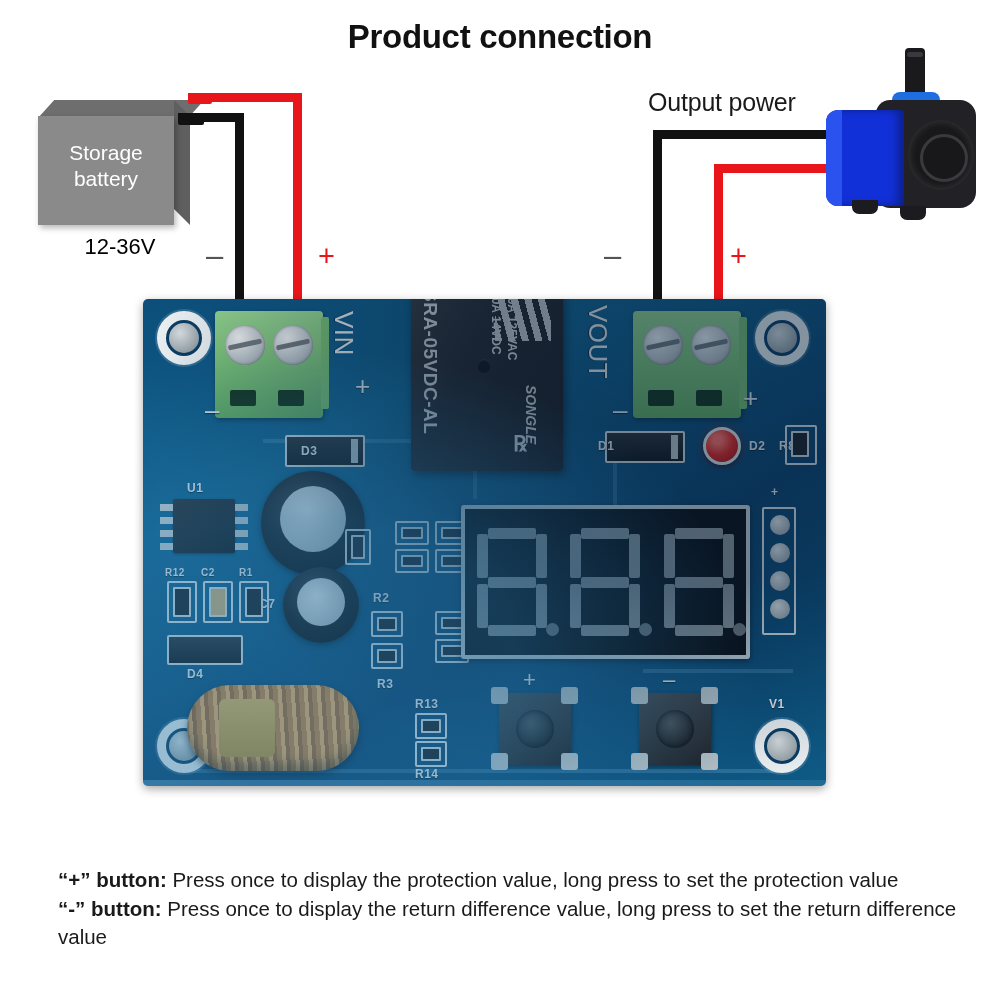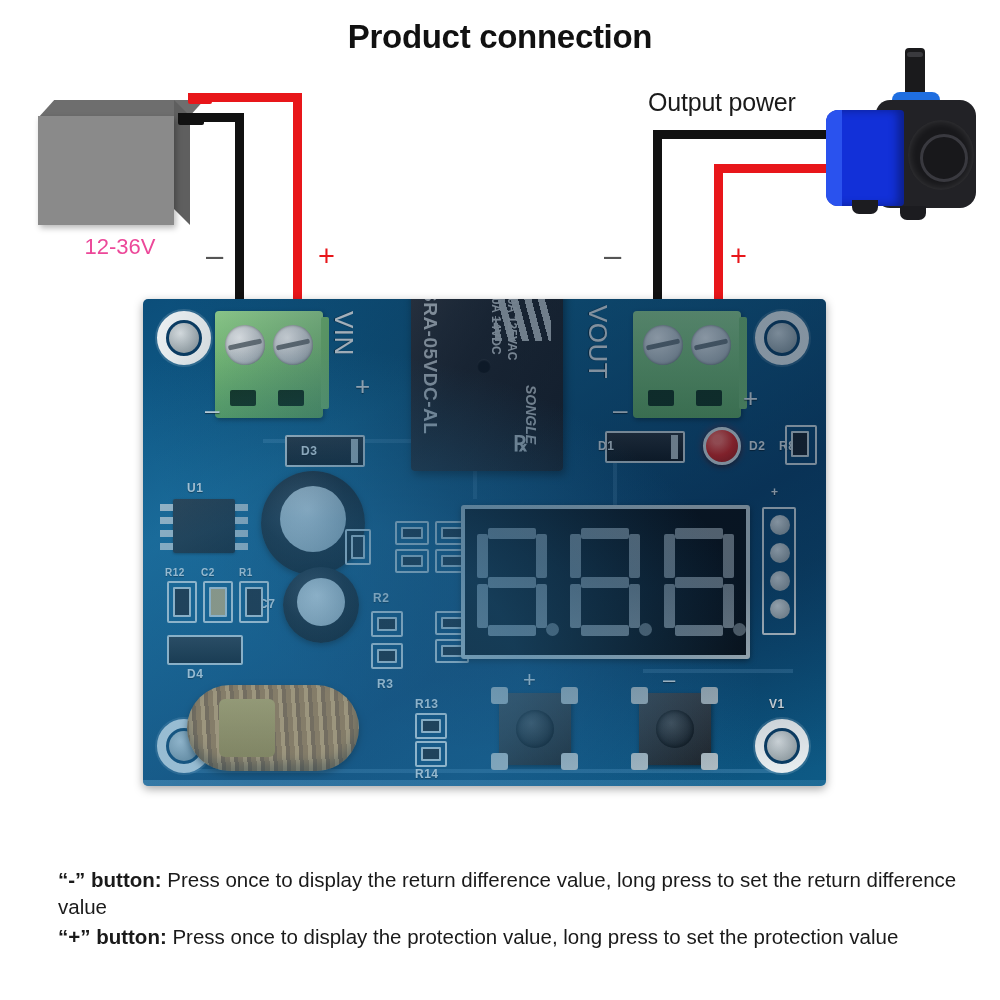--- a/index.html
+++ b/index.html
@@ -18,21 +18,21 @@
     position: absolute; left: 0; top: 18px; width: 1000px;
     text-align: center; font-size: 33px; font-weight: 700; color: #111;
     letter-spacing: -0.3px;
   }
   .lbl-output {
     position: absolute; left: 648px; top: 88px;
     font-size: 25px; color: #1a1a1a; letter-spacing: -0.2px;
   }
   .batt-sub {
     position: absolute; left: 20px; top: 234px; width: 200px;
-    text-align: center; font-size: 22px; color: #ec4899; line-height: 1.18;
+    text-align: center; font-size: 22px; color: #000000; line-height: 1.18;
   }
   .instr-head {
     position: absolute; left: 38px; top: 818px;
     font-size: 30px; font-weight: 600; color: #111;
   }
   .instr-body {
     position: absolute; left: 58px; top: 866px; width: 900px;
     font-size: 20.5px; color: #1a1a1a; line-height: 1.33;
   }
   .instr-body p { margin: 0 0 2px 0; }
@@ -324,20 +324,24 @@
 <div id="page">
 
   <div class="title">Product connection</div>
 
   <div class="lbl-output">Output power</div>
 
   <div class="battery">
     <div class="batt-top"></div>
     <div class="batt-side"></div>
     <div class="batt-front"></div>
+    <div class="batt-text">
+      <div>Storage</div>
+      <div>battery</div>
+    </div>
   </div>
   <div class="batt-sub">
     <div>12-36V</div>
   </div>
 
   <div class="lug red" style="left:188px; top:93px; width:24px; height:11px;"></div>
   <div class="wire red" style="left:188px; top:93px;  width:114px; height:9px;"></div>
   <div class="wire red" style="left:293px; top:93px;  width:9px;  height:212px;"></div>
 
   <div class="lug" style="left:178px; top:113px; width:26px; height:12px;"></div>
@@ -551,20 +555,20 @@
         <div class="pin" style="left:62px; top:60px;"></div>
       </div>
       <div class="silk big" style="left:520px; top:368px; font-size:22px;">–</div>
 
       <div class="pcb-edge-hl"></div>
     </div>
   </div>
 
   <div class="instr-body">
     <p>
+      <b>“+” button:</b><span> Press once to display the protection value, long press to set the protection value</span>
+    </p>
+    <p>
       <b>“-” button:</b><span> Press once to display the return difference value, long press to set the return difference value</span>
     </p>
-    <p>
-      <b>“+” button:</b><span> Press once to display the protection value, long press to set the protection value</span>
-    </p>
   </div>
 
 </div>
 
 </body></html>

